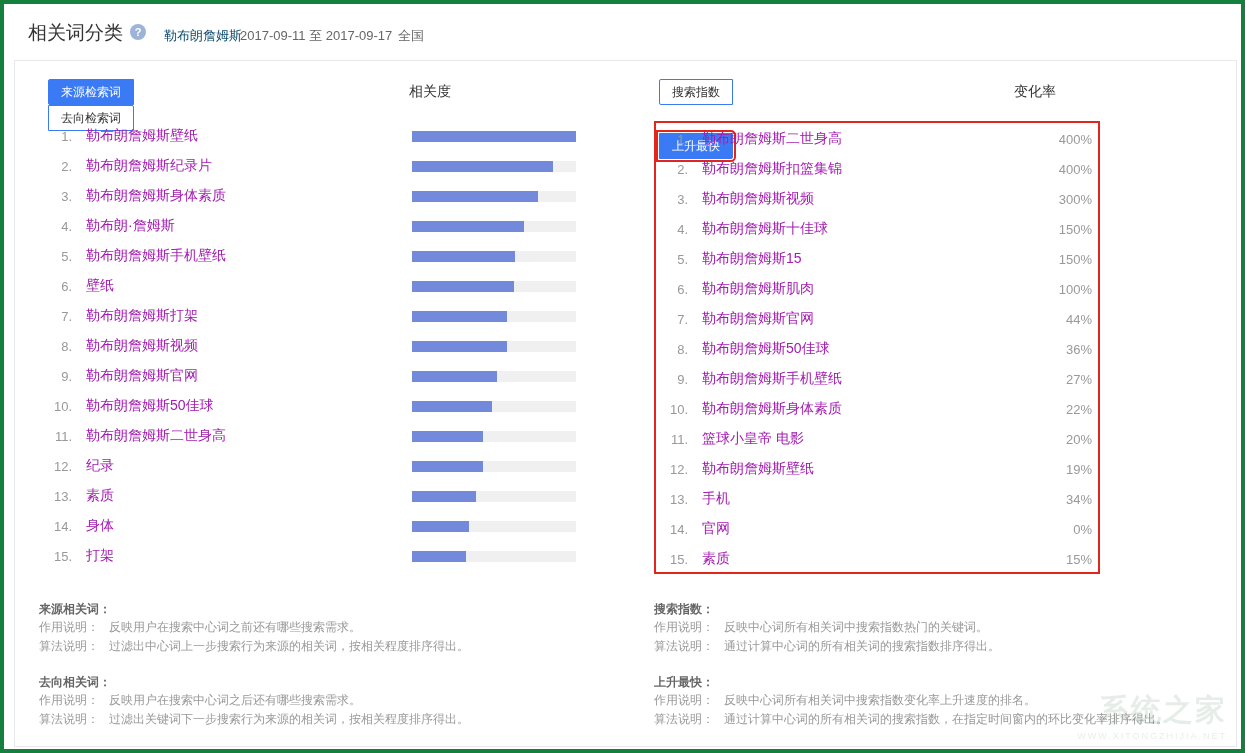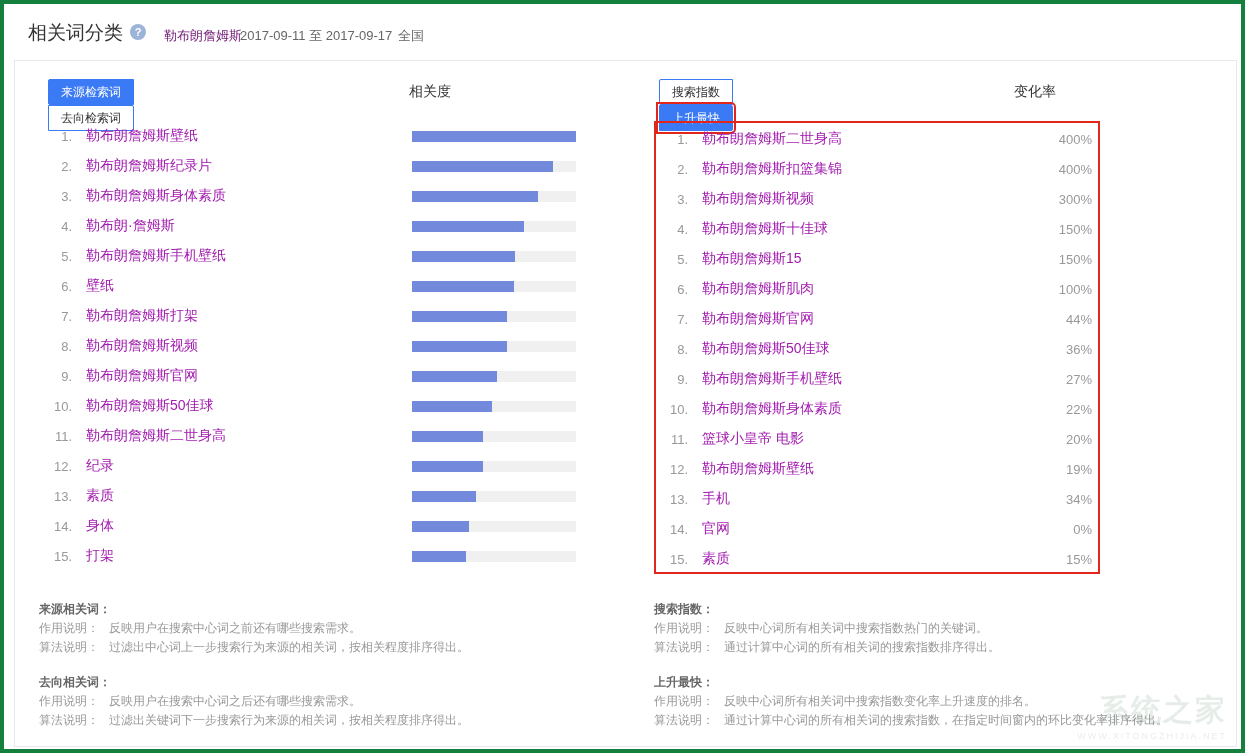--- a/index.html
+++ b/index.html
@@ -10,32 +10,32 @@
     border:4px solid #15803d; background:#fff; overflow:hidden;
   }
   
   .page-title { position:absolute; left:24px; top:16px; font-size:19px; color:#333; }
   .help-icon {
     display:inline-block; width:16px; height:16px; border-radius:50%;
     background:#9db4d8; color:#fff; font-size:11px; font-weight:bold;
     text-align:center; line-height:16px; vertical-align:3px; margin-left:7px;
   }
   .meta { position:absolute; top:23px; font-size:13px; color:#666; }
-  .meta-keyword { left:160px; color:#701a75; }
+  .meta-keyword { left:160px; color:#0c4a6e; }
   .meta-dates   { left:236px; }
   .meta-region  { left:394px; }
 
   
   .panel { position:absolute; left:10px; top:56px; width:1223px; height:687px;
            border:1px solid #e6e8eb; background:#fff; }
 
   
   .tabs { position:absolute; top:75px; display:flex;flex-direction:column; }
   .tabs-left  { left:44px; }
-  .tabs-right { left:655px; }
+  .tabs-right { left:655px;gap:28px; }
   .tab {
     height:26px; line-height:24px; padding:0 12px; font-size:12px;
     border:1px solid #3b7af5; background:#fff; color:#333; cursor:pointer; white-space:nowrap;
   }
   .tab:first-child { border-radius:2px 0 0 2px; }
   .tab:last-child  { border-radius:0 2px 2px 0; }
   .tab.active { background:#3b7af5; color:#fff; }
   .tab.red-highlight { outline:2px solid #e2261c; outline-offset:1px; }
 
   .col-header { position:absolute; top:79px; font-size:14px; color:#333; }
@@ -57,21 +57,21 @@
   .list-right .word { width:321px; }
   .pct { flex:1; font-size:13px; color:#999; text-align:right; }
 
   
   .footblock { position:absolute; font-size:12px; line-height:19px; }
   .fb-left  { left:35px;  width:560px; }
   .fb-right { left:650px; width:560px; }
   .fb-1 { top:596px; }
   .fb-2 { top:669px; }
   .foot-heading { color:#666; font-weight:bold; }
-  .foot-line { color:#999; }
+  .foot-line { color:#999;font-family:Liberation Mono, monospace; }
   .foot-label { color:#999; }
   .foot-text { margin-left:10px; }
 
   
   .watermark { position:absolute; right:14px; bottom:8px; text-align:right;
                opacity:0.10; color:#14532d; pointer-events:none; }
   .wm-main { font-size:30px; font-weight:bold; letter-spacing:2px; }
   .wm-sub  { font-size:9px; letter-spacing:2px; }
 </style>
 </head>

